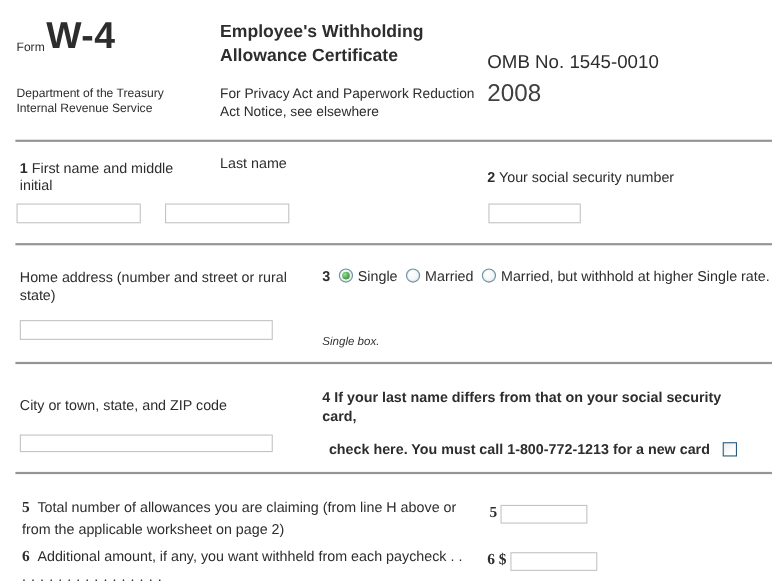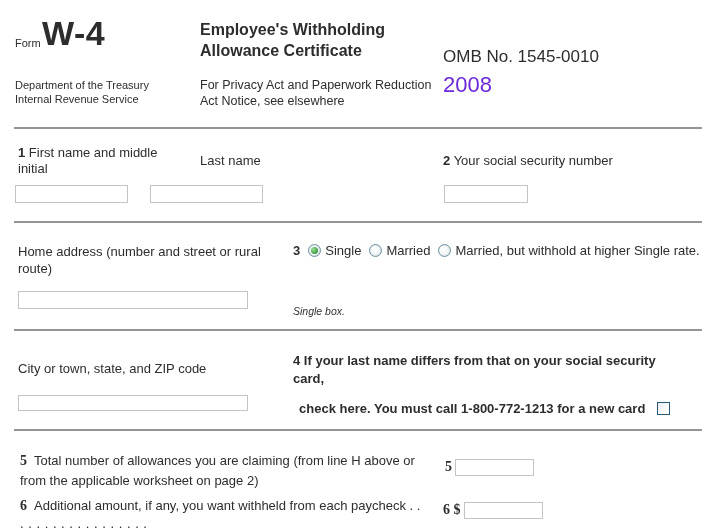--- a/index.html
+++ b/index.html
@@ -12,21 +12,21 @@
   .t{position:absolute;white-space:nowrap;line-height:17px}
   .hr{position:absolute;left:14px;width:688px;height:2px;background:#959595}
   .tbox{
     position:absolute;border:1px solid #c3c3c3;background:#fff;
     font:inherit;font-size:12px;padding:1px 3px;color:#2d2d2d;outline:none;
   }
   .small{font-size:11px;line-height:14px}
   .bigform{font-size:34px;font-weight:bold;letter-spacing:0.5px}
   .title{font-size:16px;font-weight:bold;line-height:21px}
   .privacy{font-size:12.5px;line-height:16px}
-  .year{font-size:22px;color:#6d28d9}
+  .year{font-size:22px;color:#404040}
   .note{font-style:italic;font-size:10.5px;line-height:15px;color:#333}
   .boldline{font-weight:bold;line-height:18px}
   .snum{font-family:"Liberation Serif",serif;font-weight:bold;font-size:14px}
   .radio{
     display:inline-block;width:13px;height:13px;border-radius:50%;
     border:1px solid #6f93a2;vertical-align:-2px;margin:0 4px 0 8px;
     background:radial-gradient(circle at 35% 35%, #ffffff 0%, #f4f6f7 55%, #dde5e9 100%);
     box-shadow:inset 0 0 1px #9ab0ba;cursor:pointer;
   }
   .radio.selected::after{
@@ -58,32 +58,32 @@
   <div class="t privacy" style="left:200px;top:93px">Act Notice, see elsewhere</div>
 
   <div class="t small" style="left:443px;top:50px;font-size:17px">OMB No. 1545-0010</div>
   <div class="t year" style="left:443px;top:73px;line-height:24px">2008</div>
 
   <div class="hr" style="top:127px"></div>
 
   <div class="t" style="left:18px;top:144px"><b>1</b> <span>First name and middle</span></div>
   <div class="t" style="left:18px;top:160px">initial</div>
 
-  <div class="t" style="left:200px;top:152px">Last name</div>
+  <div class="t" style="left:200px;top:140px">Last name</div>
 
   <div class="t" style="left:443px;top:152px"><b>2</b> <span>Your social security number</span></div>
 
   <input class="tbox" style="left: 15px; top: 185px; width: 113px; height: 18px;" value="">
   <input class="tbox" style="left: 150px; top: 185px; width: 113px; height: 18px;" value="">
   <input class="tbox" style="left: 444px; top: 185px; width: 84px; height: 18px;" value="">
 
   <div class="hr" style="top:221px"></div>
 
   <div class="t" style="left:18px;top:243px">Home address (number and street or rural</div>
-  <div class="t" style="left:18px;top:260px">route)</div>
+  <div class="t" style="left:18px;top:260px">state)</div>
   <input class="tbox" style="left: 18px; top: 291px; width: 230px; height: 18px;" value="">
 
   <div class="t" style="left:293px;top:241px;width:408px;white-space:normal;line-height:20px">
     <b>3</b><span class="radio selected"></span><span>Single</span><span class="radio"></span><span>Married</span><span class="radio"></span><span>Married, but withhold at higher Single rate.</span>
   </div>
 
   <div class="t note" style="left:293px;top:304px">Single box.</div>
 
   <div class="hr" style="top:329px"></div>
 

